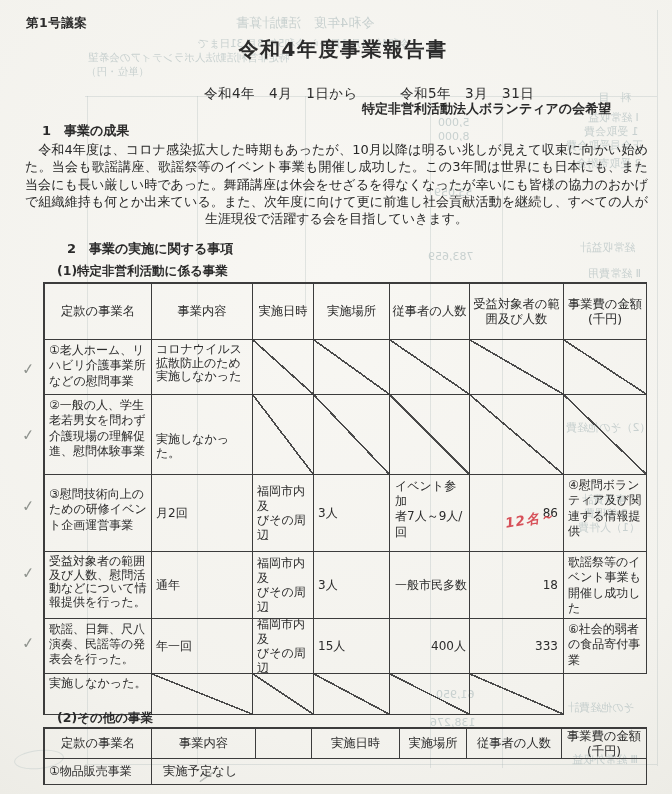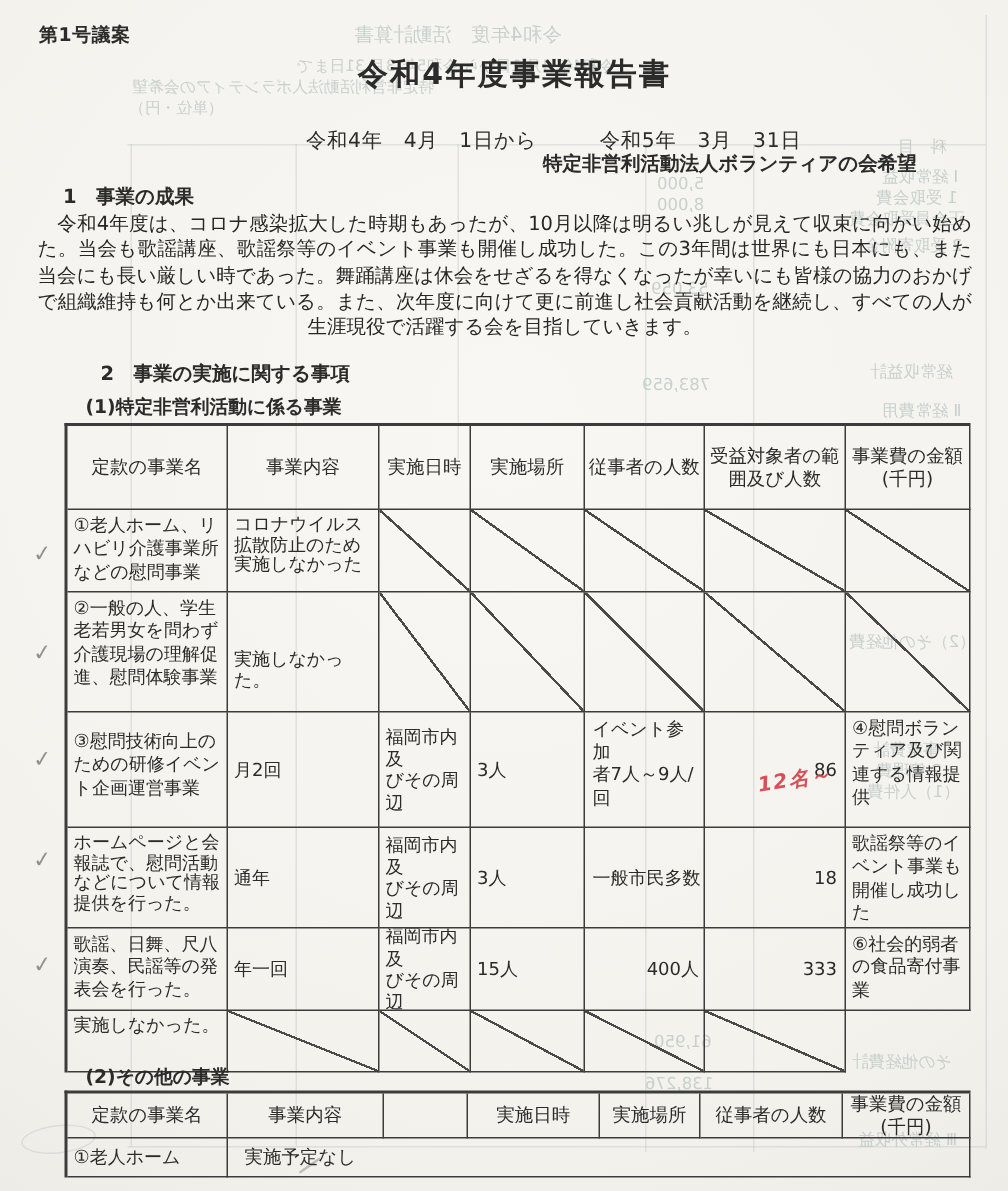--- a/index.html
+++ b/index.html
@@ -141,21 +141,21 @@
       <div class="cv">月2回</div>
       <div class="cv">福岡市内及
 びその周辺</div>
       <div class="cv">3人</div>
       <div class="bn">イベント参加
 者7人～9人/
 回</div>
       <div class="rv">86</div>
 
       <div class="nm">④慰問ボランティア及び関連する情報提供</div>
-      <div class="ct">ホームページと会報誌で、慰問活動などについて情報提供を行った。</div>
+      <div class="ct">受益対象者の範囲及び人数、慰問活動などについて情報提供を行った。</div>
       <div class="cv">通年</div>
       <div class="cv">福岡市内及
 びその周辺</div>
       <div class="cv">3人</div>
       <div class="rv" style="padding-right:2px;">一般市民多数</div>
       <div class="rv">18</div>
 
       <div class="nm">歌謡祭等のイベント事業も開催し成功した</div>
       <div class="ct" style="line-height:15px;">歌謡、日舞、尺八演奏、民謡等の発表会を行った。</div>
       <div class="cv">年一回</div>
@@ -179,18 +179,18 @@
     <div class="abs sub sub2">(2)その他の事業</div>
 
     <div class="tbl t2">
       <div class="hc">定款の事業名</div>
       <div class="hc">事業内容</div>
       <div class="hc"></div>
       <div class="hc">実施日時</div>
       <div class="hc">実施場所</div>
       <div class="hc">従事者の人数</div>
       <div class="hc">事業費の金額(千円)</div>
-      <div class="cv">①老人ホーム</div>
+      <div class="cv">①物品販売事業</div>
       <div class="span6">実施予定なし</div>
     </div>
 
   </div>
 </div>
 
 </body></html>

